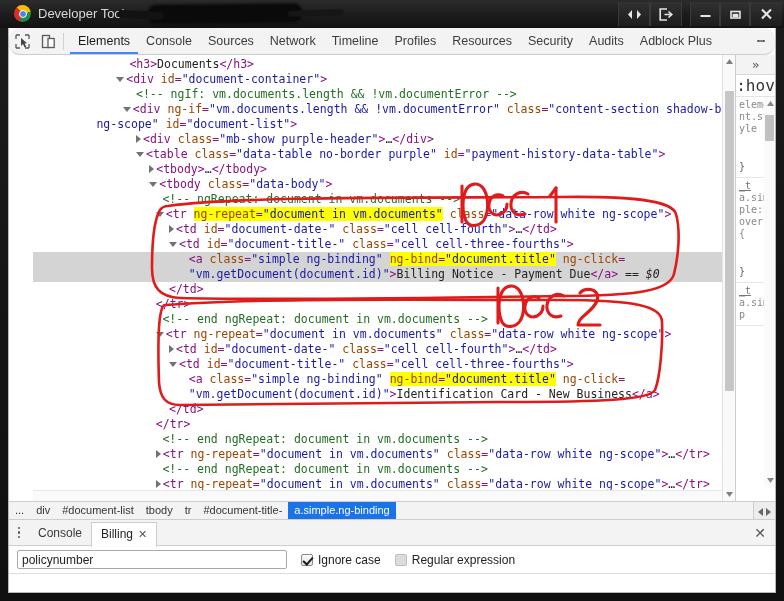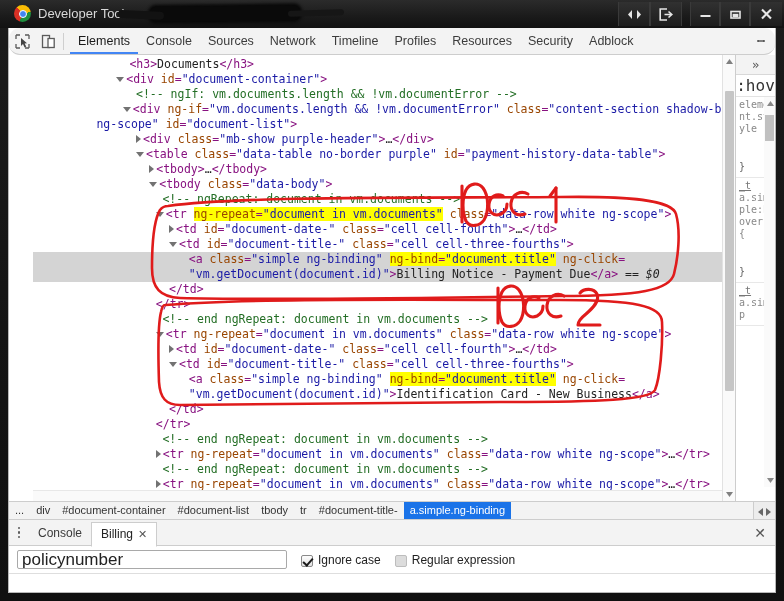--- a/index.html
+++ b/index.html
@@ -214,25 +214,25 @@
   #drawer-close {
     position:absolute; right:6px; top:4px; width:18px; height:18px;
     display:flex; align-items:center; justify-content:center;
     font-size:14px; color:#555; cursor:pointer;
   }
   #search-bar {
     position:relative; height:28px; display:flex; align-items:center;
     padding:0 8px; gap:14px; border-bottom:1px solid #dedede;
   }
   #search-input {
-    width:270px; height:19px; font-size:17px; padding:7px 4px;
+    width:270px; height:19px; font-size:12px; padding:7px 4px;
     border:1px solid #a9a9a9; border-radius:2px; outline:none;
     font-family:"Liberation Sans", sans-serif; color:#222; background:#fff;
   }
-  .chk-wrap { display:flex; align-items:flex-end; gap:5px; font-size:12px; color:#222; cursor:pointer; }
+  .chk-wrap { display:flex; align-items:center; gap:5px; font-size:12px; color:#222; cursor:pointer; }
   .chk {
     width:12px; height:12px; border:1px solid #8a8a8a; border-radius:2px;
     background:linear-gradient(180deg,#fdfdfd,#e6e6e6); position:relative;
   }
   .chk.checked { background:linear-gradient(180deg,#fdfdfd,#e2e2e2); }
   .chk.checked::after {
     content:""; position:absolute; left:3px; top:0px; width:4px; height:8px;
     border:solid #1a1a1a; border-width:0 2px 2px 0; transform:rotate(42deg);
   }
   .chk.dim { background:#dcdcdc; border-color:#bdbdbd; }
@@ -305,21 +305,22 @@
       <div id="toolbar-sep"></div>
       <div id="tabs-host" style="display:flex;align-items:center;">
           <div class="tab active">Elements</div>
           <div class="tab">Console</div>
           <div class="tab">Sources</div>
           <div class="tab">Network</div>
           <div class="tab">Timeline</div>
           <div class="tab">Profiles</div>
           <div class="tab">Resources</div>
           <div class="tab">Security</div>
-          <div class="tab">Adblock</div>
+          <div class="tab">Audits</div>
+          <div class="tab">Adblock Plus</div>
         </div>
       <div id="toolbar-more">
         <div class="kebab-dot"></div>
         <div class="kebab-dot"></div>
         <div class="kebab-dot"></div>
       </div>
     </div>
 
     <div id="elements-area">
 
@@ -363,21 +364,20 @@
               </svg>
           </div>
         </div>
       </div>
     </div>
 
     <div id="breadcrumb">
       <div id="crumbs-host" style="display:flex;align-items:center;">
           <div class="crumb">...</div>
           <div class="crumb">div</div>
-          <div class="crumb">#document-container</div>
           <div class="crumb">#document-list</div>
           <div class="crumb">tbody</div>
           <div class="crumb">tr</div>
           <div class="crumb">#document-title-</div>
           <div class="crumb active">a.simple.ng-binding</div>
         </div>
       <div id="crumb-scroll">
         <svg width="5" height="8" viewBox="0 0 5 8">
             <path d="M5 0 L0 4 L5 8 Z" fill="#666"></path>
           </svg>

